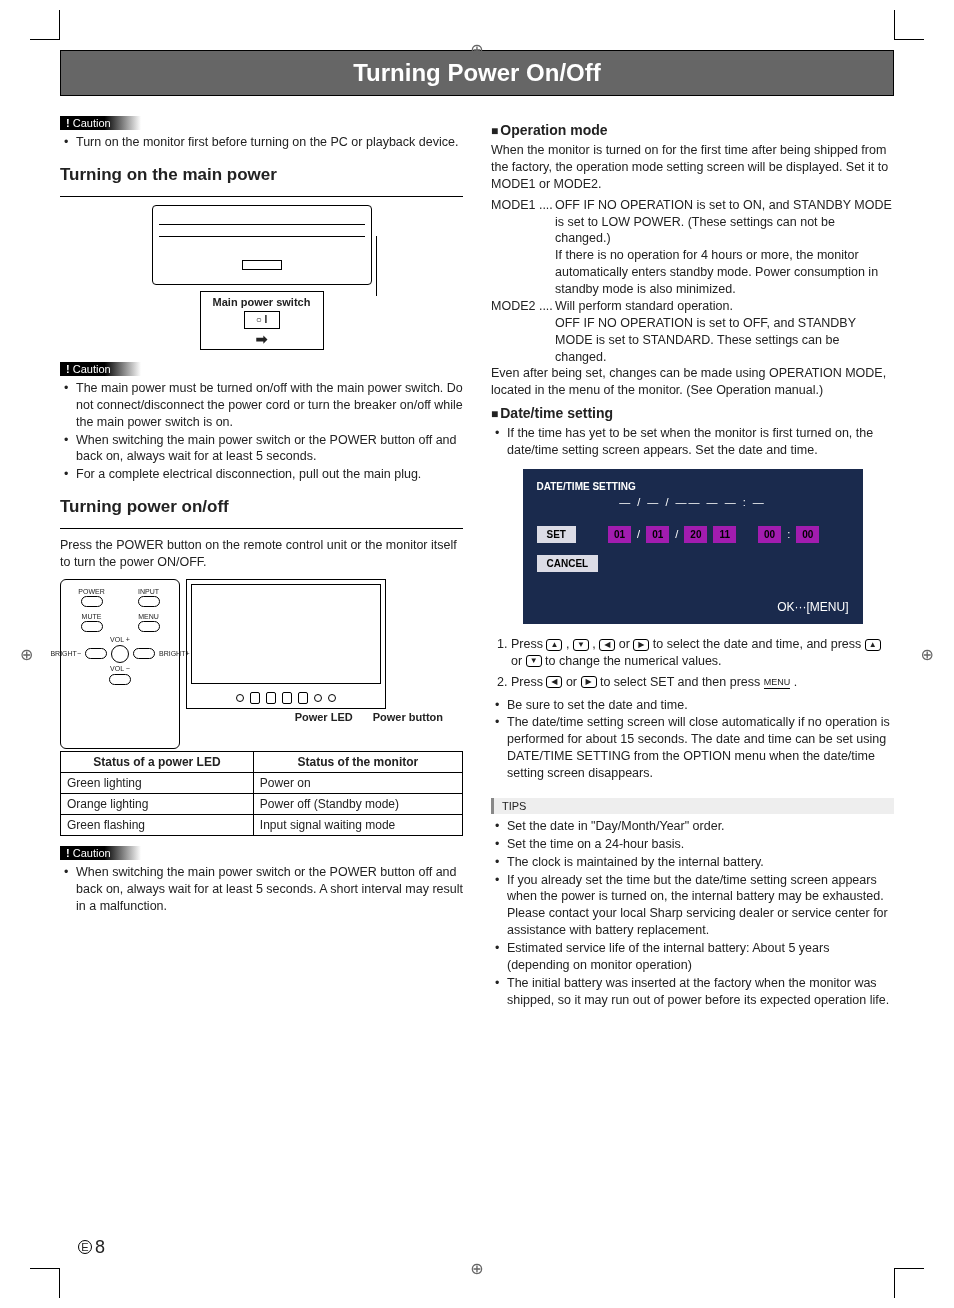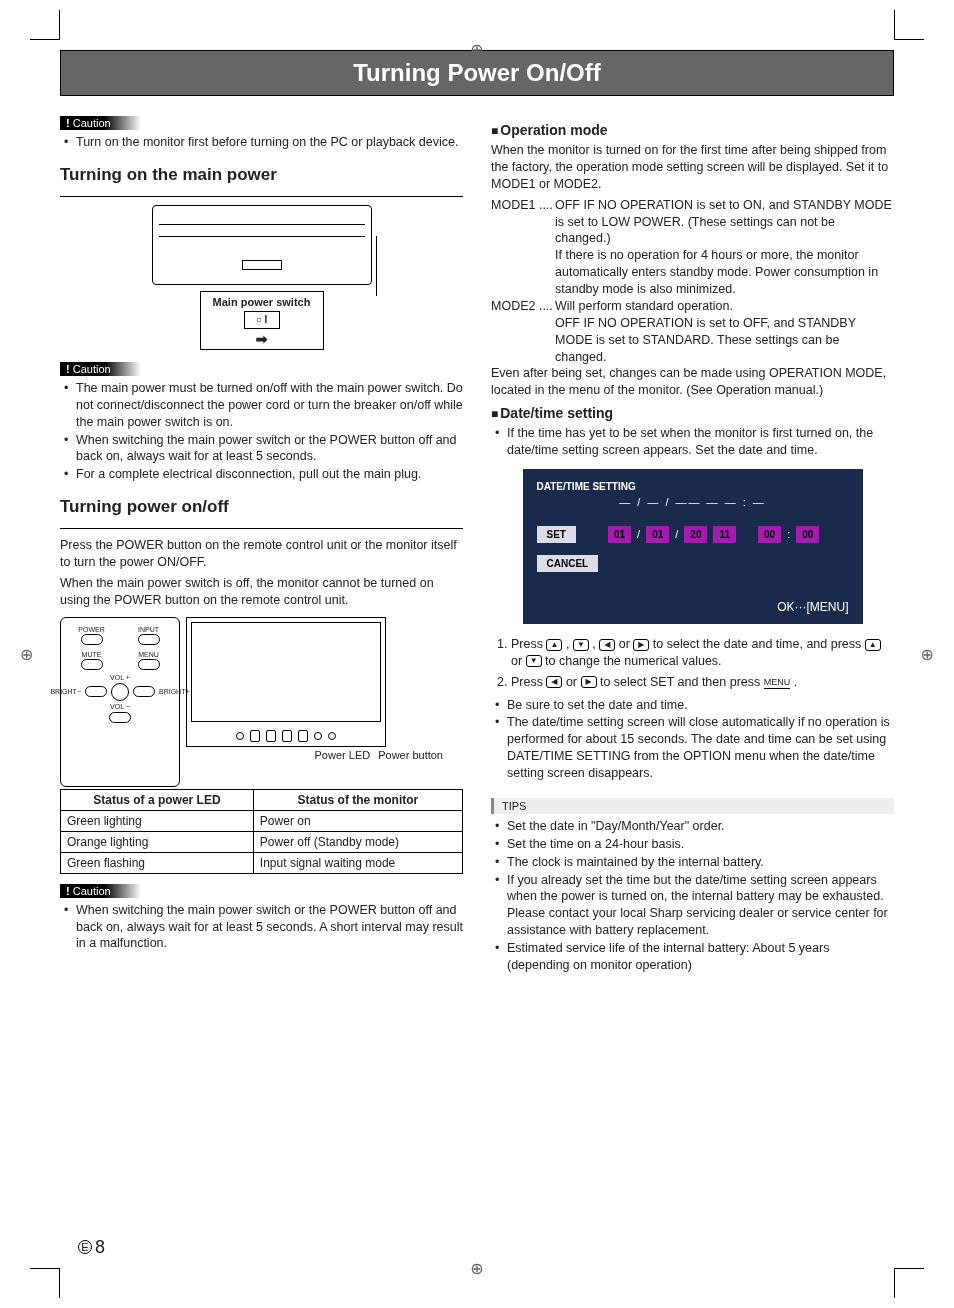--- a/index.html
+++ b/index.html
@@ -115,21 +115,21 @@
   .oval { width: 22px; height: 11px; border: 1px solid #000; border-radius: 6px; }
   .remote .arrows { margin-top: 4px; display: flex; flex-direction: column; align-items: center; gap: 2px; }
   .monitor-front {
     border: 1px solid #000; width: 200px; height: 130px; position: relative;
   }
   .monitor-screen { position: absolute; top: 4px; left: 4px; right: 4px; bottom: 24px; border: 1px solid #000; }
   .monitor-buttons { position: absolute; bottom: 4px; left: 50%; transform: translateX(-50%);
     display: flex; gap: 6px; font-size: 6px; align-items: center; }
   .monitor-buttons .b { width: 10px; height: 12px; border: 1px solid #000; border-radius: 2px; }
   .monitor-buttons .c { width: 8px; height: 8px; border: 1px solid #000; border-radius: 50%; }
-  .callout-labels { display: flex; justify-content: flex-end; gap: 8px; font-size: 11px; font-weight: normal;
+  .callout-labels { display: flex; justify-content: flex-end; gap: 20px; font-size: 11px; font-weight: bold;
     margin: 2px 0 4px 0; padding-right: 20px; }
 
   
   table.led { border-collapse: collapse; width: 100%; font-size: 12px; }
   table.led th, table.led td { border: 1px solid #000; padding: 3px 6px; text-align: left; }
   table.led th { font-weight: bold; text-align: center; }
 
   
   .dt-panel {
     background: #1a2a4d; color: #fff; width: 340px; margin: 8px auto 12px auto;
@@ -189,21 +189,20 @@
 
     <div class="caution-badge">Caution</div>
     <ul>
       <li>The main power must be turned on/off with the main power switch. Do not connect/disconnect the power cord or turn the breaker on/off while the main power switch is on.</li>
       <li>When switching the main power switch or the POWER button off and back on, always wait for at least 5 seconds.</li>
       <li>For a complete electrical disconnection, pull out the main plug.</li>
     </ul>
 
     <h2 class="section">Turning power on/off</h2>
     <p>Press the POWER button on the remote control unit or the monitor itself to turn the power ON/OFF.</p>
-    <p>When the main power switch is off, the monitor cannot be turned on using the POWER button on the remote control unit.</p>
 
     <div class="diagram-row">
       <div class="remote">
         <div class="remote-grid">
           <div class="remote-btn">
               <span>POWER</span>
               <div class="oval"></div>
             </div>
           <div class="remote-btn">
               <span>INPUT</span>
@@ -331,19 +330,20 @@
       <li>The date/time setting screen will close automatically if no operation is performed for about 15 seconds. The date and time can be set using DATE/TIME SETTING from the OPTION menu when the date/time setting screen disappears.</li>
     </ul>
 
     <div class="tips-badge">TIPS</div>
     <ul>
       <li>Set the date in "Day/Month/Year" order.</li>
       <li>Set the time on a 24-hour basis.</li>
       <li>The clock is maintained by the internal battery.</li>
       <li>If you already set the time but the date/time setting screen appears when the power is turned on, the internal battery may be exhausted. Please contact your local Sharp servicing dealer or service center for assistance with battery replacement.</li>
       <li>Estimated service life of the internal battery: About 5 years (depending on monitor operation)</li>
+      <li>The initial battery was inserted at the factory when the monitor was shipped, so it may run out of power before its expected operation life.</li>
     </ul>
   </div>
 </div>
 
 <div class="page-num">
   <span class="e">E</span><span>8</span>
 </div>
 
 </body></html>

